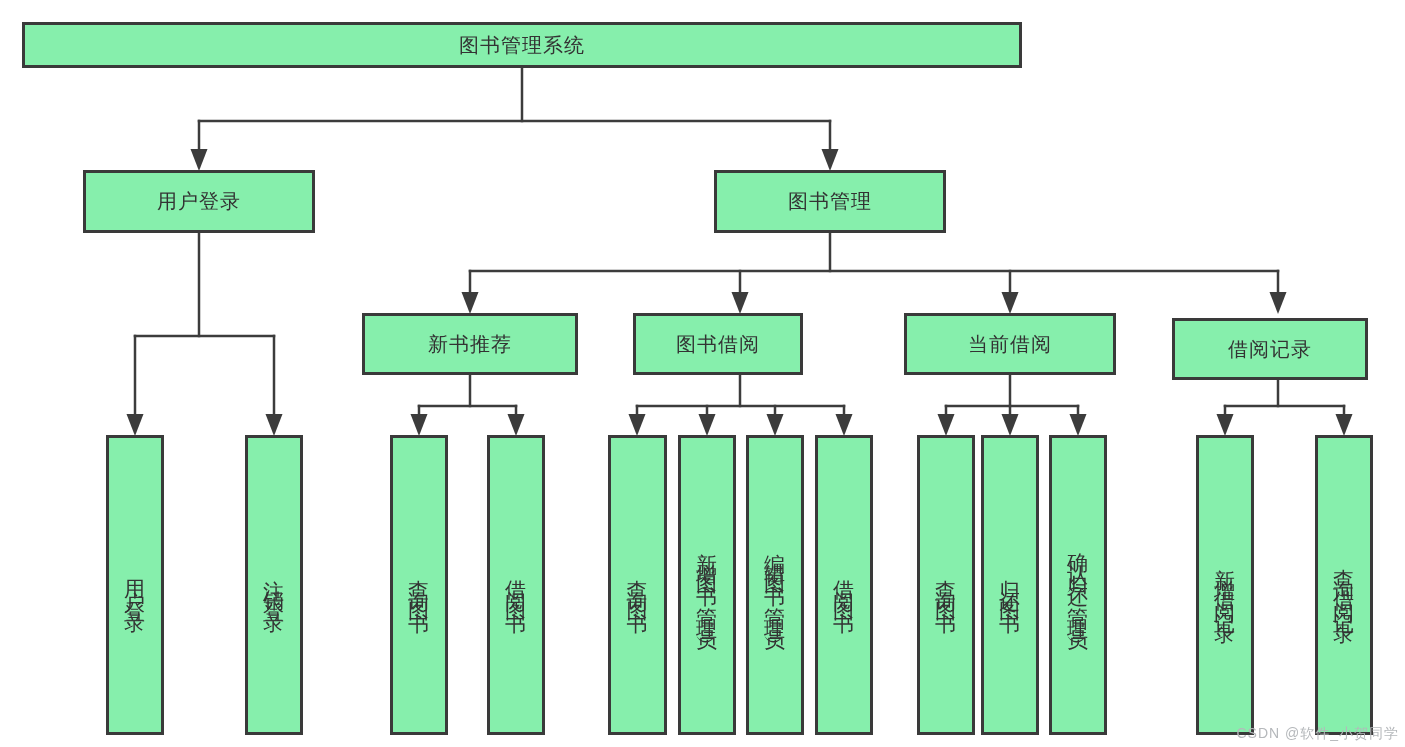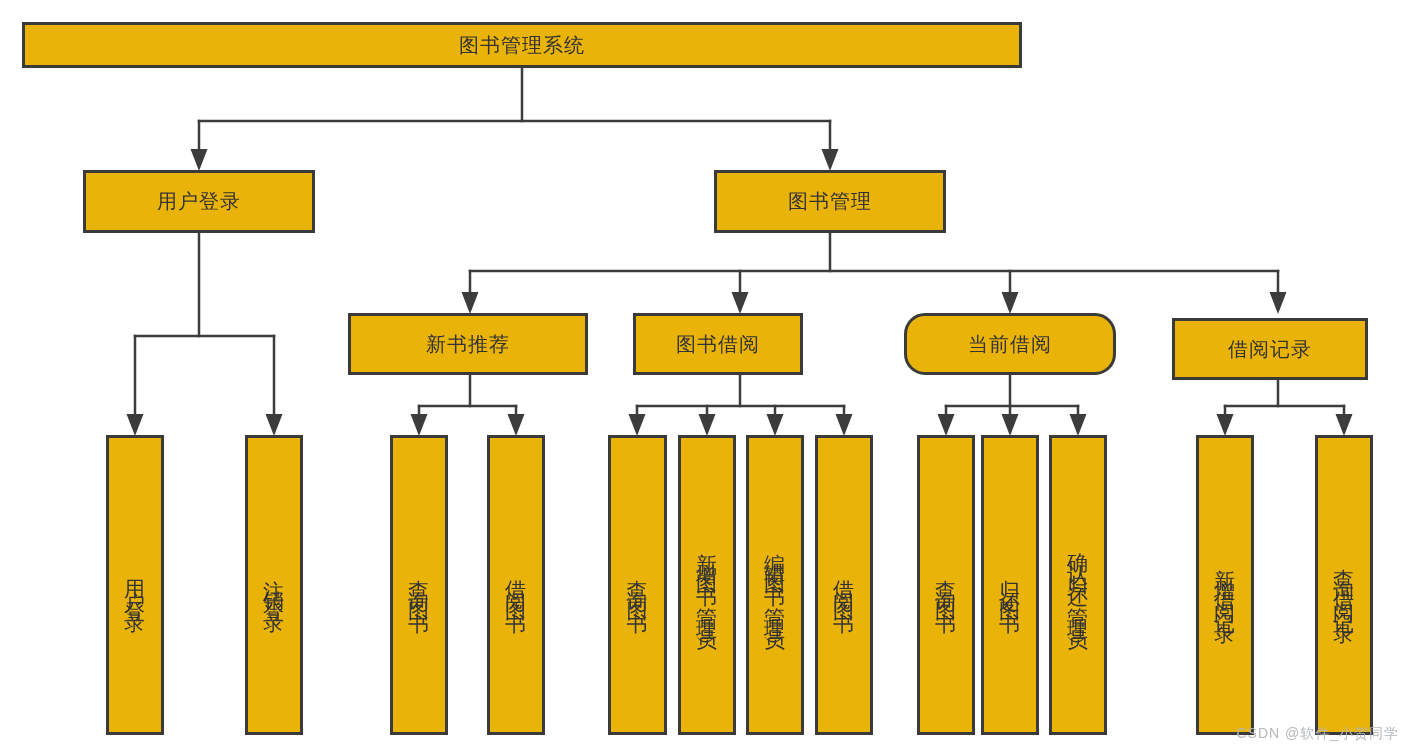--- a/index.html
+++ b/index.html
@@ -15,21 +15,21 @@
     width:1405px;height:747px;
     background:var(--bg);
     font-family:"Liberation Sans","DejaVu Sans",sans-serif;
     overflow:hidden;
   }
   .connectors{position:absolute;left:0;top:0;width:1405px;height:747px;}
   .connectors path{stroke:var(--line);stroke-width:2.5;fill:none;stroke-linecap:square;}
   .connectors polygon{fill:var(--line);stroke:none;}
   .node{
     position:absolute;
-    background:#eab308;
+    background:#86efac;
     border:3px solid var(--border);
     box-sizing:border-box;
     display:flex;align-items:center;justify-content:center;
     color:var(--text);
   }
   .h-node{font-size:20px;letter-spacing:1px;}
   .v-node span{
     writing-mode:vertical-rl;
     text-orientation:mixed;
     font-size:21px;
@@ -124,23 +124,23 @@
       <path d="M1344 406 V417"></path>
       <polygon points="1344,436 1335.5,414 1352.5,414"></polygon>
     </g>
   </svg>
 
   <div class="node h-node" style="left:22px;top:22px;width:1000px;height:46px;">图书管理系统</div>
 
   <div class="node h-node" style="left:83px;top:170px;width:232px;height:63px;">用户登录</div>
   <div class="node h-node" style="left:714px;top:170px;width:232px;height:63px;">图书管理</div>
 
-  <div class="node h-node" style="left:348px;top:313px;width:240px;height:62px;">新书推荐</div>
+  <div class="node h-node" style="left:362px;top:313px;width:216px;height:62px;">新书推荐</div>
   <div class="node h-node" style="left:633px;top:313px;width:170px;height:62px;">图书借阅</div>
-  <div class="node h-node" style="left:904px;top:313px;width:212px;height:62px;border-radius:21px;">当前借阅</div>
+  <div class="node h-node" style="left:904px;top:313px;width:212px;height:62px;">当前借阅</div>
   <div class="node h-node" style="left:1172px;top:318px;width:196px;height:62px;">借阅记录</div>
 
   <div class="node v-node" style="left:106px;top:435px;width:58px;height:300px;">
       <span>用户登录</span>
     </div>
   <div class="node v-node" style="left:245px;top:435px;width:58px;height:300px;">
       <span>注销登录</span>
     </div>
 
   <div class="node v-node" style="left:390px;top:435px;width:58px;height:300px;">

